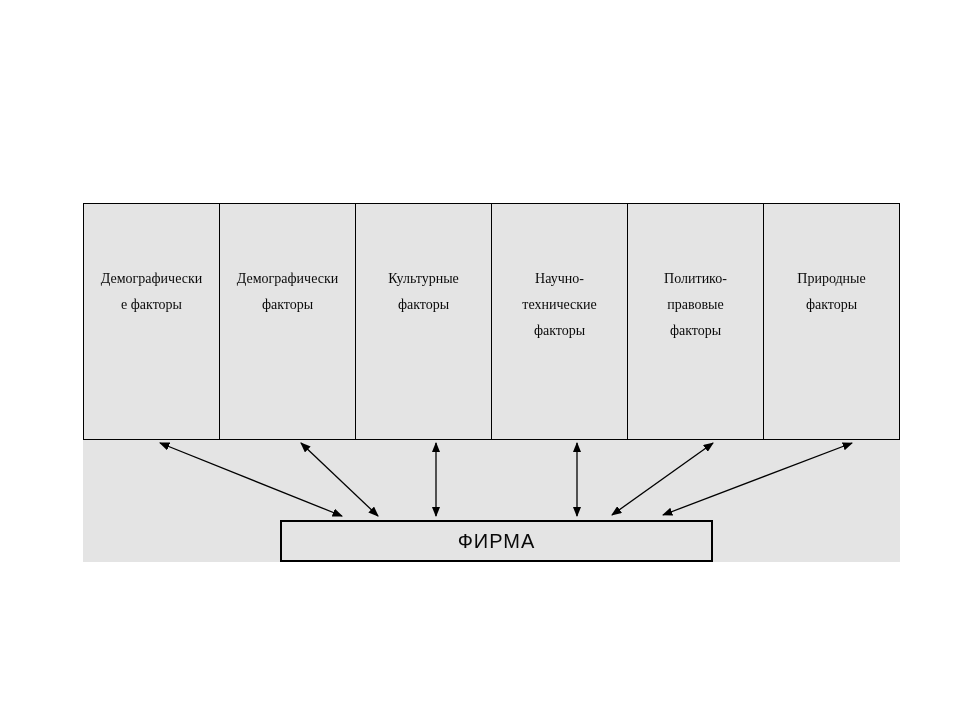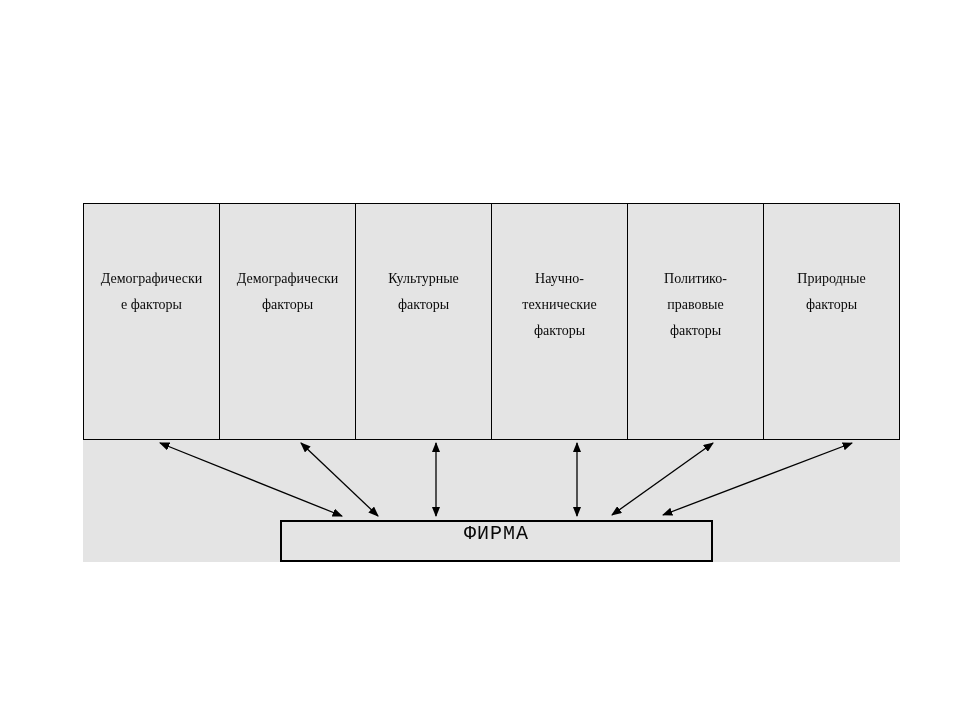--- a/index.html
+++ b/index.html
@@ -77,23 +77,23 @@
   }
   .firm-box {
     position: absolute;
     left: 197px;
     top: 317px;
     width: 433px;
     height: 42px;
     background: var(--diagram_background);
     border: 2px solid var(--box_border);
     display: flex;
-    align-items: flex-start;
+    align-items: center;
     justify-content: center;
-    font-family: Liberation Mono, monospace;
+    font-family: Liberation Sans, sans-serif;
     font-size: 20px;
     letter-spacing: 1px;
     color: var(--text_color);
   }
 </style>
 </head>
 <body>
 
 <div class="slide">
 

